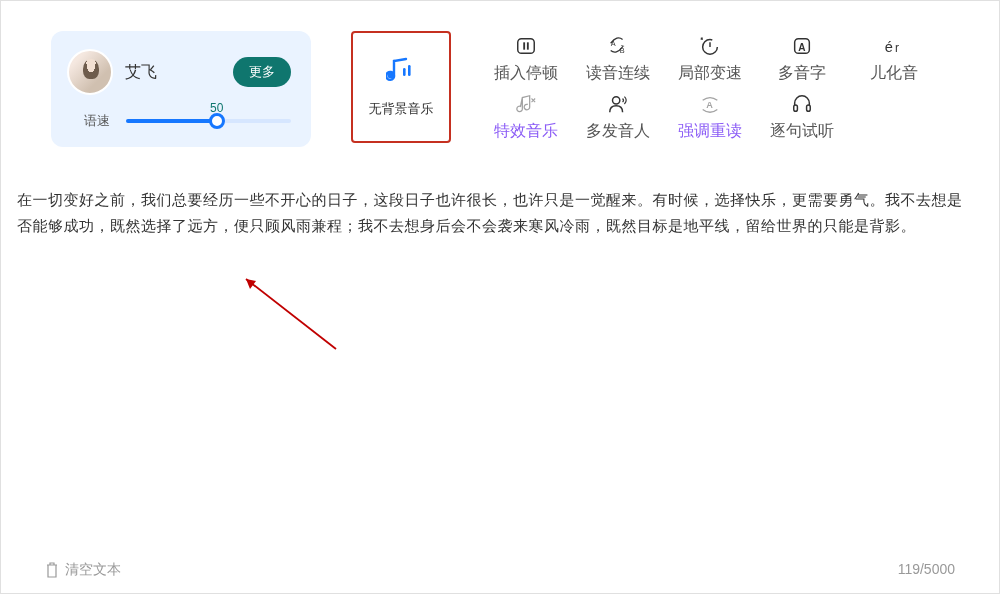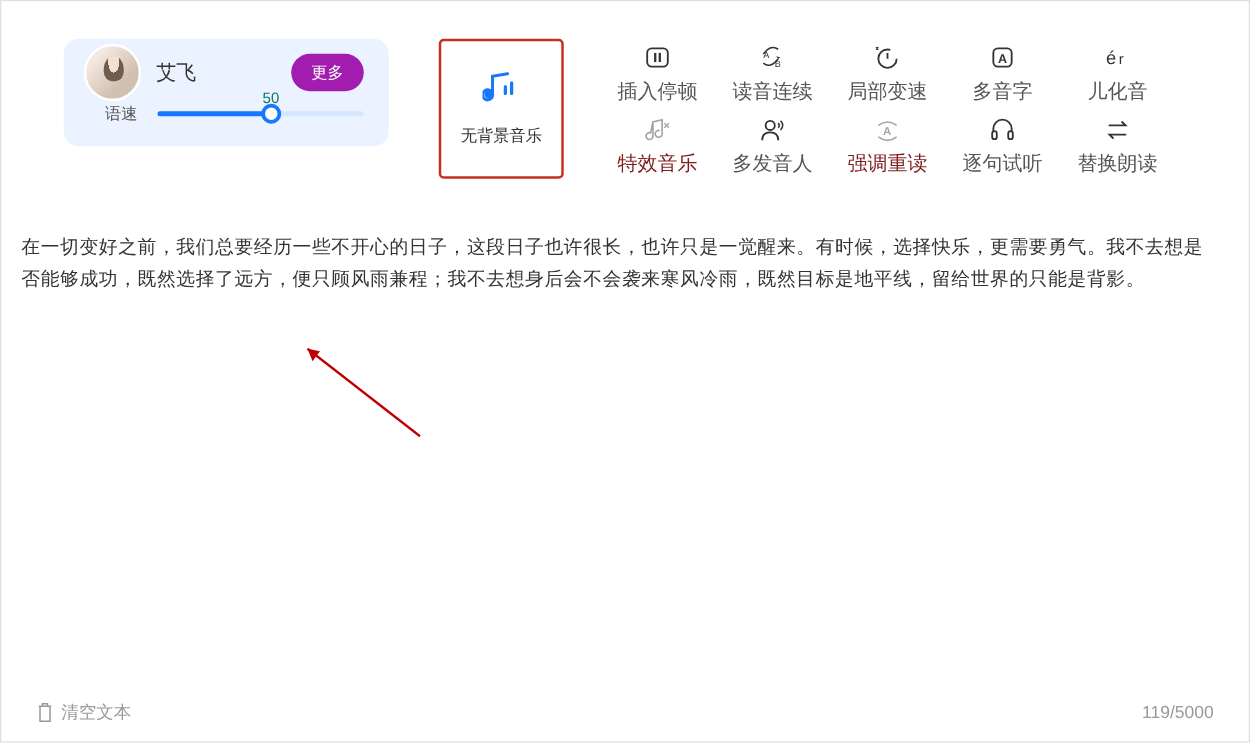--- a/index.html
+++ b/index.html
@@ -13,24 +13,25 @@
     }
     .top-bar {
       display: flex;
       padding: 30px 30px 20px 50px;
       gap: 20px;
       align-items: flex-start;
     }
     .voice-panel {
       background: #eaf3ff;
       border-radius: 12px;
-      padding: 4px 20px 16px 16px;
+      padding: 18px 20px 16px 16px;
       width: 260px;
       display: flex;
       flex-direction: column;
+      gap: 16px;
     }
     .voice-row {
       display: flex;
       align-items: center;
       gap: 12px;
     }
     .avatar {
       width: 46px;
       height: 46px;
       border-radius: 50%;
@@ -46,21 +47,21 @@
       width: 16px; height: 20px;
       background: radial-gradient(ellipse at 50% 20%, #f2e0d2 40%, #6e5c4c 40%);
       border-radius: 50% 50% 40% 40%;
     }
     .voice-name {
       font-size: 16px;
       color: #333;
       flex: 1;
     }
     .more-btn {
-      background: #a21caf;
+      background: #0f766e;
       color: #fff;
       font-size: 13px;
       padding: 6px 16px;
       border-radius: 18px;
       border: none;
       cursor: pointer;
     }
     .speed-row {
       display: flex;
       align-items: center;
@@ -143,21 +144,21 @@
       margin-left: 10px;
     }
     .tool-item {
       display: flex;
       flex-direction: column;
       align-items: center;
       justify-content: center;
       gap: 6px;
       cursor: pointer;
     }
-    .tool-item.disabled .tool-label { color: #7f1d1d; }
+    .tool-item.disabled .tool-label { color: #8b5cf6; }
     .tool-item.disabled svg { opacity: 0.45; }
     .tool-icon {
       width: 24px;
       height: 22px;
     }
     .tool-label {
       font-size: 16px;
       color: #555;
     }
     .content {
@@ -172,21 +173,21 @@
       left: 230px;
       top: 268px;
       pointer-events: none;
     }
     .footer {
       position: absolute;
       bottom: 14px;
       left: 0; right: 0;
       display: flex;
       justify-content: space-between;
-      padding: 0 28px;
+      padding: 0 44px;
       font-size: 14px;
       color: #999;
     }
     .clear-text {
       display: flex;
       align-items: center;
       gap: 6px;
       cursor: pointer;
     }
     .trash-icon { width: 14px; height: 16px; }
@@ -291,27 +292,20 @@
       <div class="tool-label">强调重读</div>
     </div>
     <div class="tool-item">
       <svg class="tool-icon" viewBox="0 0 24 24">
         <path d="M4 14 V11 A8 8 0 0 1 20 11 V14" stroke="#333" stroke-width="1.6" fill="none"></path>
         <rect x="3" y="13" width="4" height="7" rx="2" stroke="#333" stroke-width="1.6" fill="none"></rect>
         <rect x="17" y="13" width="4" height="7" rx="2" stroke="#333" stroke-width="1.6" fill="none"></rect>
       </svg>
       <div class="tool-label">逐句试听</div>
     </div>
-    <div class="tool-item">
-      <svg class="tool-icon" viewBox="0 0 24 24">
-        <path d="M5 8 L19 8 L16 5" stroke="#333" stroke-width="1.6" fill="none" stroke-linecap="round"></path>
-        <path d="M19 16 L5 16 L8 19" stroke="#333" stroke-width="1.6" fill="none" stroke-linecap="round"></path>
-      </svg>
-      <div class="tool-label">替换朗读</div>
-    </div>
   </div>
 </div>
 
 <div class="content">在一切变好之前，我们总要经历一些不开心的日子，这段日子也许很长，也许只是一觉醒来。有时候，选择快乐，更需要勇气。我不去想是否能够成功，既然选择了远方，便只顾风雨兼程；我不去想身后会不会袭来寒风冷雨，既然目标是地平线，留给世界的只能是背影。</div>
 
 <svg class="annotation-arrow" width="120" height="90">
   <line x1="15" y1="10" x2="105" y2="80" stroke="#c00000" stroke-width="1.8"></line>
   <polygon points="15,10 25,12 19,20" fill="#c00000"></polygon>
 </svg>
 

